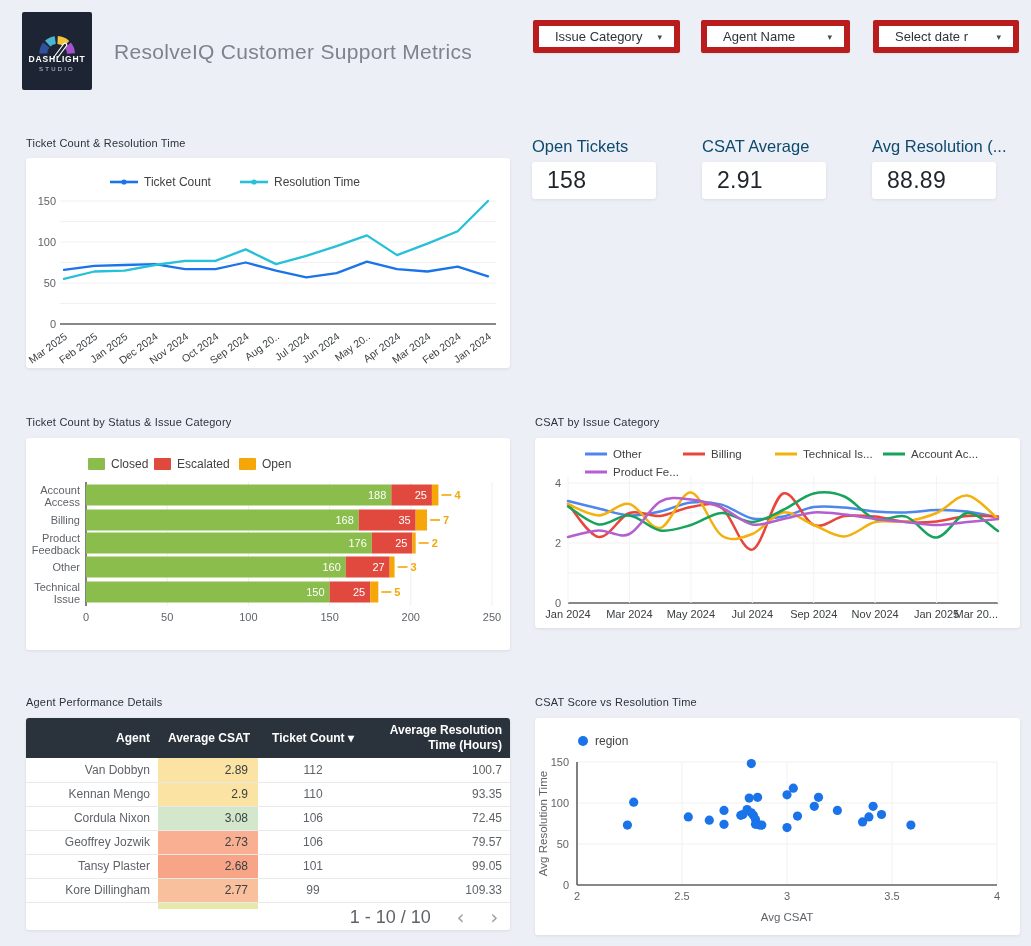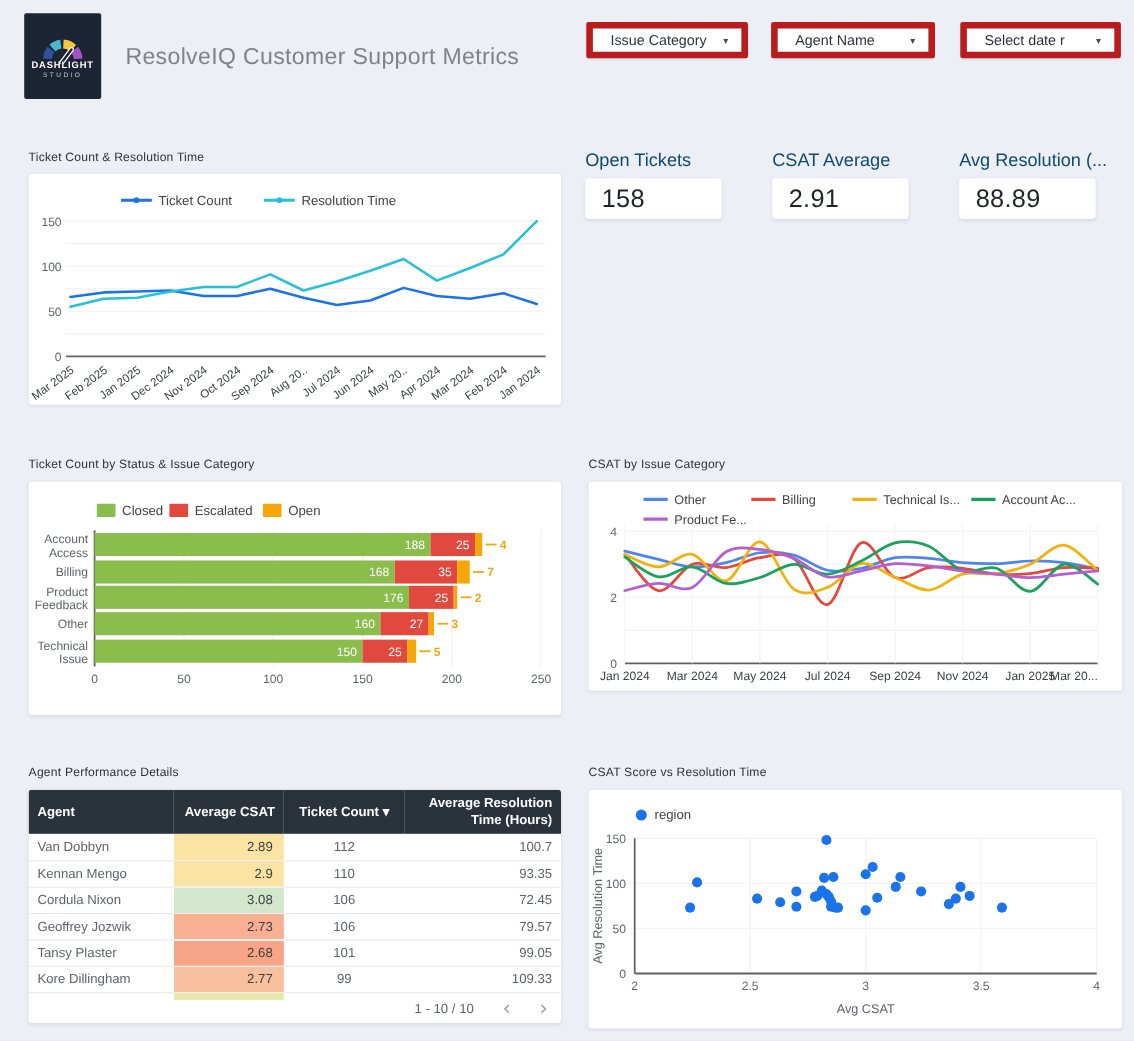--- a/index.html
+++ b/index.html
@@ -22,28 +22,28 @@
 
   
   .kpi-label { position:absolute; font-size:16.5px; color:#0c4a6e; width:150px; white-space:nowrap; overflow:hidden; }
   .kpi-card { position:absolute; top:162px; width:124px; height:37px; }
   .kpi-value { font-size:23px; color:#1f242b; line-height:37px; padding-left:15px; letter-spacing:0.3px; }
 
   
   .tbl { width:100%; border-collapse:collapse; table-layout:fixed; }
   .tbl th { background:#2a323c; color:#ffffff; font-size:12px; font-weight:bold; height:40px; padding:2px 8px; line-height:1.25; }
   .tbl td { font-size:12px; color:#5f6368; height:24px; padding:0 8px; border-bottom:1px solid #e9e9e9; white-space:nowrap; overflow:hidden; }
-  .tbl .col-agent  { width:132px; text-align:left; }
+  .tbl .col-agent  { width:132px; text-align:right; }
   .tbl .col-csat   { width:100px; text-align:right; }
   .tbl .col-count  { width:110px; text-align:center; }
   .tbl .col-res    { width:142px; text-align:right; }
   .tbl th.col-count { text-align:center; }
   .tbl td.csat-cell { padding-right:10px; color:#3c4043; }
   .pagination { position:absolute; right:12px; bottom:0; height:26px; display:flex; align-items:center; gap:26px; background:#ffffff; }
-  .page-info { font-size:12px; color:#5f6368; }
+  .page-info { font-size:18px; color:#5f6368; }
   .page-btn { font-size:19px; color:#9aa0a6; line-height:22px; cursor:pointer; font-family:"DejaVu Sans", sans-serif; }
   svg text { font-family:"Liberation Sans", sans-serif; }
 </style>
 </head>
 <body>
 
 <div class="canvas">
 
   <div class="logo">
     <svg width="70" height="46" viewBox="0 0 70 46">

